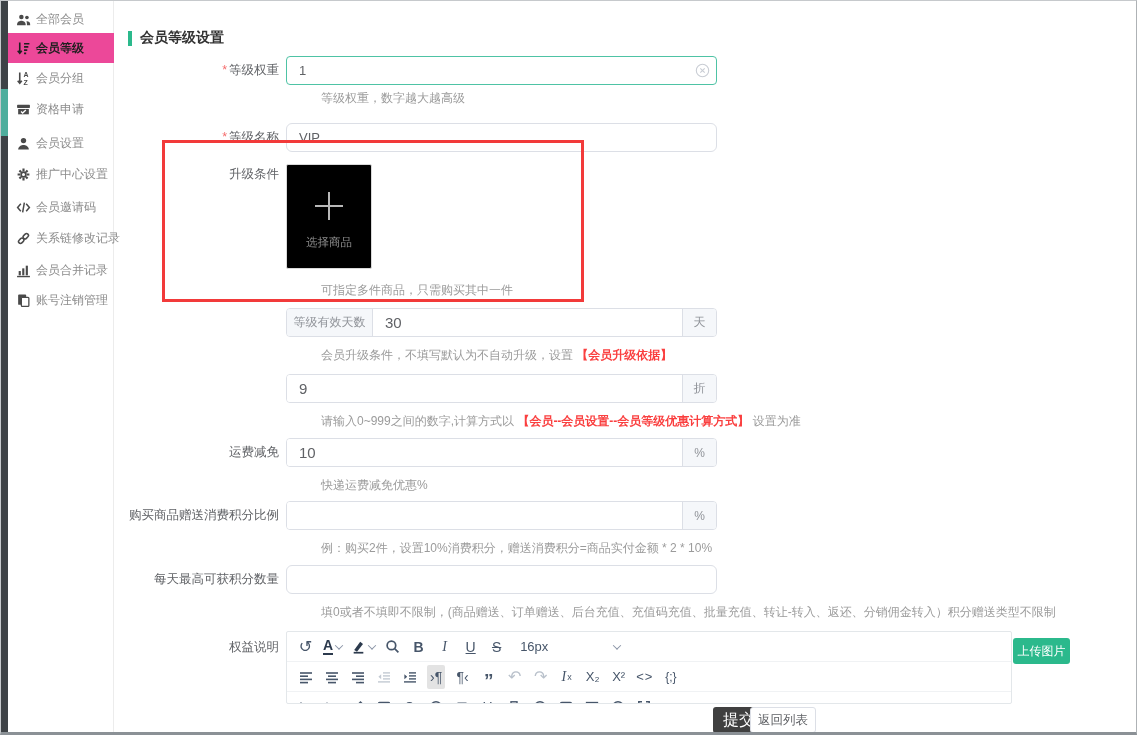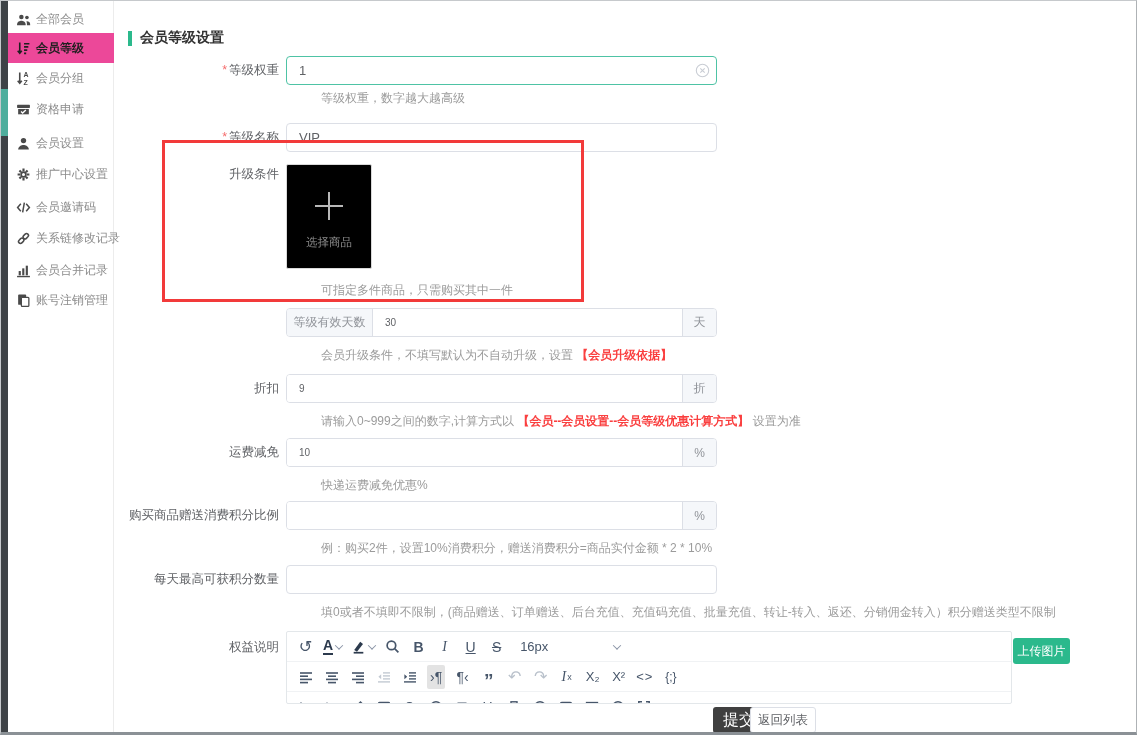--- a/index.html
+++ b/index.html
@@ -22,29 +22,29 @@
   
   .page-title { position:absolute; left:127px; top:28px; display:flex; align-items:center; }
   .title-bar { width:4px; height:15px; background:#2bb98c; margin-right:8px; }
   .title-text { font-size:14px; font-weight:bold; color:#333; }
 
   
   .flabel { position:absolute; left:100px; width:178px; text-align:right; font-size:12.5px; color:#606266; line-height:29px; white-space:nowrap; }
   .req { color:#f56c6c; margin-right:2px; }
   .inp { position:absolute; left:285px; width:431px; height:29px; border:1px solid #dcdfe6; border-radius:4px;
          font-size:13px; color:#606266; padding:0 30px 0 12px; outline:none; background:#fff; font-family:inherit; }
-  .inp.plain { padding-right:20px; }
+  .inp.plain { padding-right:20px;border-radius:6px; }
   .inp.focused { border-color:#4ec3a5; }
   .help { position:absolute; left:285px; font-size:12px; color:#9b9b9b; white-space:nowrap;margin-left:35px; }
   .help .red { color:#fa3f3f; font-weight:bold; }
   .clear-ic { position:absolute; left:694px; top:62px; width:15px; height:15px; }
 
   .igroup { position:absolute; left:285px; width:431px; height:29px; display:flex; border:1px solid #dcdfe6; border-radius:4px; overflow:hidden; background:#fff; }
   .igroup .pre { flex:0 0 86px; background:#f5f7fa; border-right:1px solid #dcdfe6; color:#909399; font-size:12px; display:flex; align-items:center; justify-content:center; }
-  .igroup input { flex:1 1 auto; min-width:0; border:none; outline:none; font-size:10px; color:#606266; padding:0 12px; font-family:inherit; }
+  .igroup input { flex:1 1 auto; min-width:0; border:none; outline:none; font-size:15px; color:#606266; padding:0 12px; font-family:inherit; }
   .igroup .suf { flex:0 0 34px; background:#f5f7fa; border-left:1px solid #dcdfe6; color:#909399; font-size:12px; display:flex; align-items:center; justify-content:center; }
 
   
   .pickbox { position:absolute; left:285px; top:163px; width:86px; height:105px; border:1px solid #d9d9d9; border-radius:2px; background:#000000; cursor:pointer; }
   .pickbox .plus-h { position:absolute; left:50%; top:40px; width:28px; height:2px; margin-left:-14px; background:#b8b8b8; }
   .pickbox .plus-v { position:absolute; left:50%; top:27px; width:2px; height:28px; margin-left:-1px; background:#b8b8b8; }
   .pickbox .pick-txt { position:absolute; left:0; top:70px; width:100%; text-align:center; font-size:11.5px; color:#8c8c8c; }
 
   
   .red-rect { position:absolute; left:161px; top:139px; width:422px; height:162px; border:3px solid #f23a3a; z-index:6; pointer-events:none; }
@@ -210,21 +210,20 @@
 
   <div class="red-rect"></div>
 
   <div class="igroup" style="top:307px">
     <span class="pre">等级有效天数</span>
     <input value="30" style="">
     <span class="suf">天</span>
   </div>
   <div class="help" style="top:346px"><span>会员升级条件，不填写默认为不自动升级，设置 </span><span class="red">【会员升级依据】</span></div>
 
-  <div class="flabel" style="top:373px">折扣</div>
   <div class="igroup" style="top:373px">
     <input value="9" style="">
     <span class="suf">折</span>
   </div>
   <div class="help" style="top:412px"><span>请输入0~999之间的数字,计算方式以 </span><span class="red">【会员--会员设置--会员等级优惠计算方式】</span><span> 设置为准</span></div>
 
   <div class="flabel" style="top:437px">运费减免</div>
   <div class="igroup" style="top:437px">
     <input value="10" style="">
     <span class="suf">%</span>

